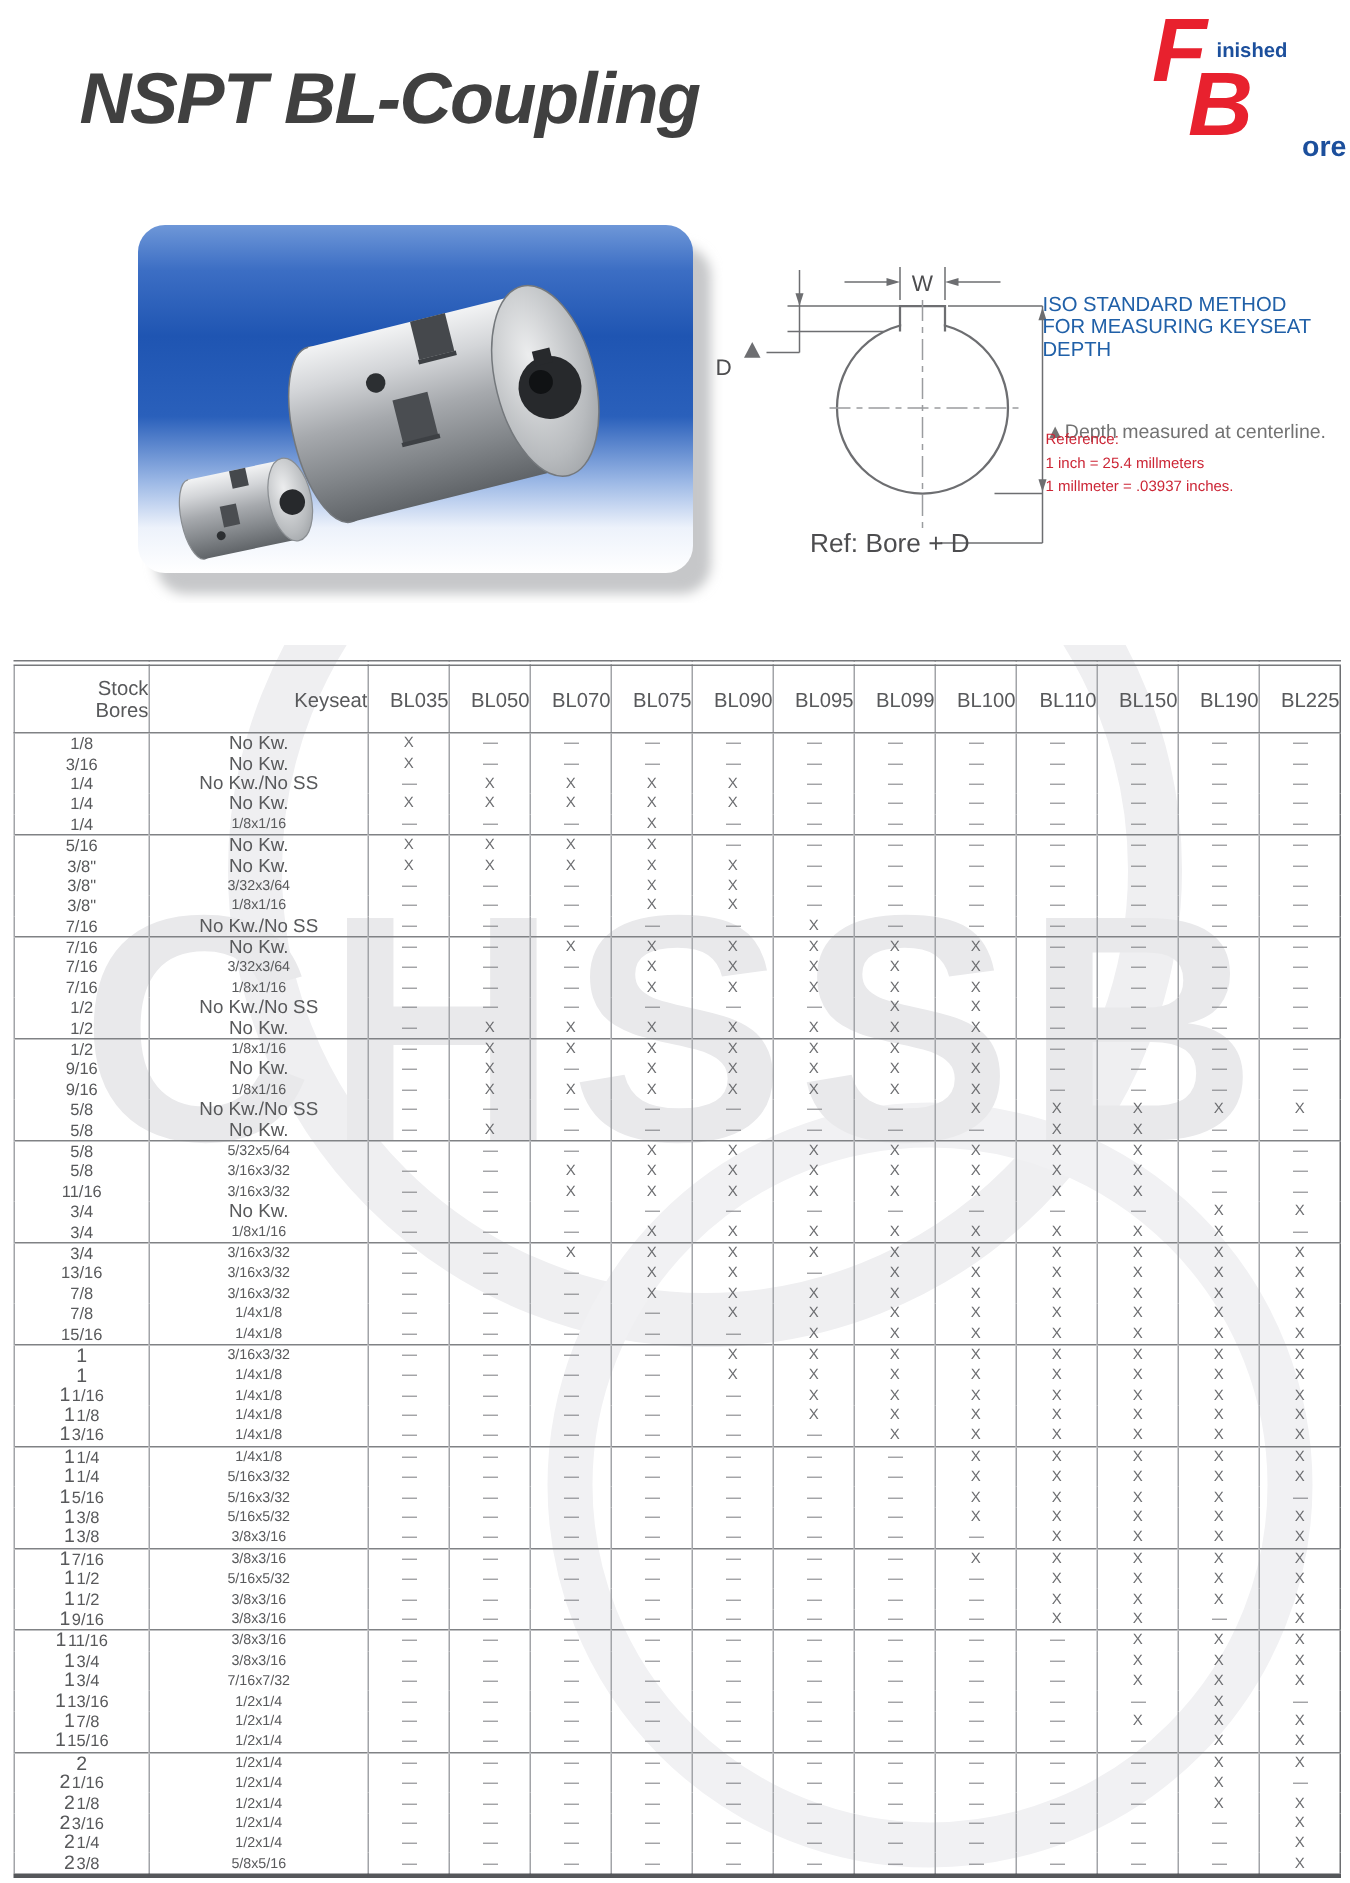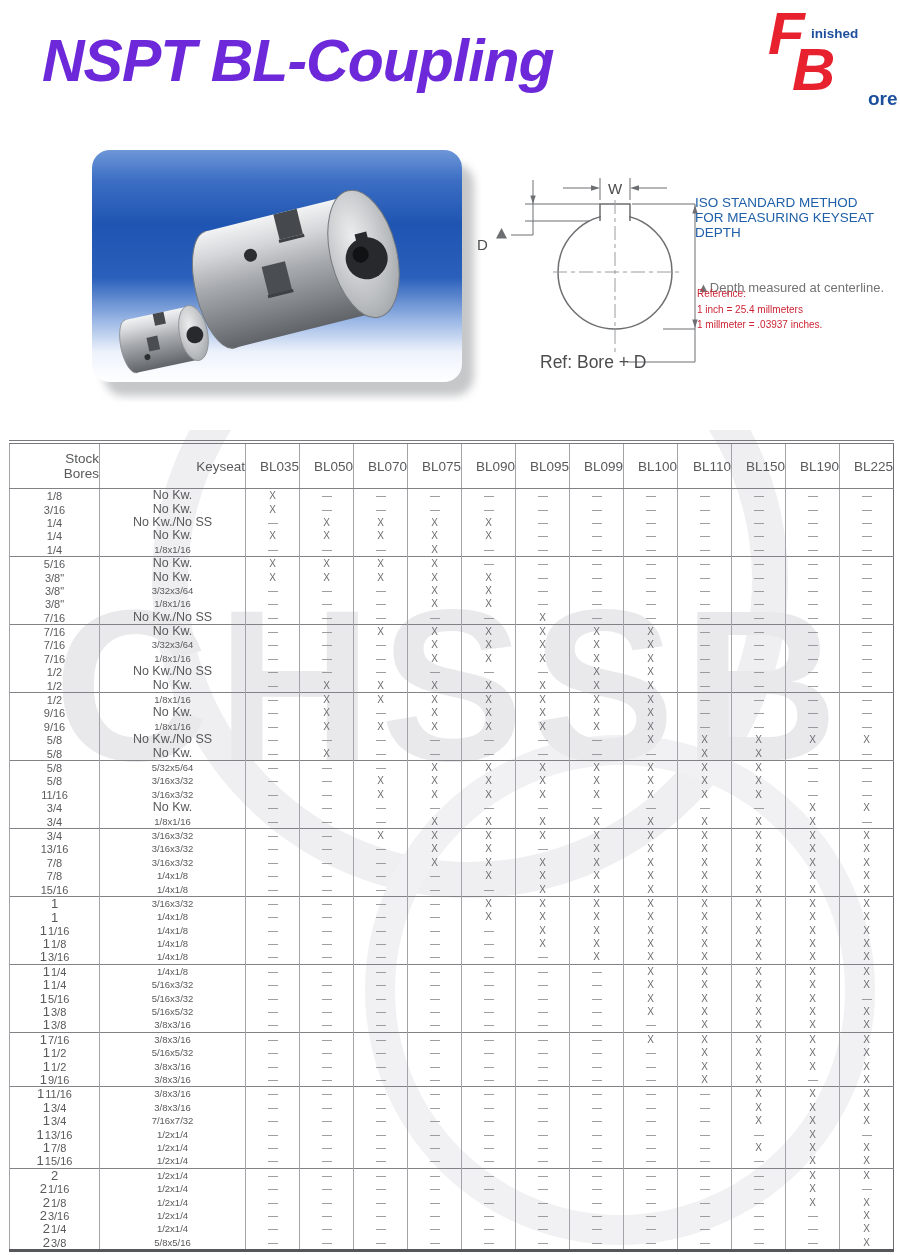--- a/index.html
+++ b/index.html
@@ -1,21 +1,21 @@
 <!DOCTYPE html>
 <html><head>
 <meta charset="utf-8">
 <style>
   html,body{margin:0;padding:0;}
   body{width:900px;height:1255px;position:relative;background:#ffffff;
        font-family:"Liberation Sans",sans-serif;overflow:hidden;}
 
   
-  .page-title{position:absolute;left:36px;top:26px;font-size:59px;line-height:1;
-    font-weight:bold;font-style:italic;color:#6d28d9;letter-spacing:-1px;margin:6px;}
+  .page-title{position:absolute;left:36px;top:26px;font-size:48px;line-height:1;
+    font-weight:bold;font-style:italic;color:#404040;letter-spacing:-1px;margin:17px;}
   .fb-logo{position:absolute;left:748px;top:14px;width:145px;height:100px;}
   .fb-logo .f{position:absolute;left:20px;top:-10px;font-size:60px;font-weight:bold;
     font-style:italic;color:#e8212e;line-height:1;}
   .fb-logo .finished{position:absolute;left:63px;top:12px;font-size:13.5px;font-weight:bold;color:#1c4f9c;}
   .fb-logo .b{position:absolute;left:44px;top:26px;font-size:60px;font-weight:bold;
     font-style:italic;color:#e8212e;line-height:1;}
   .fb-logo .bore{position:absolute;left:96px;top:74px;font-size:19px;font-weight:bold;color:#1c4f9c;margin-left:24px;}
 
   
   .product-photo{position:absolute;left:90px;top:148px;z-index:1;}

